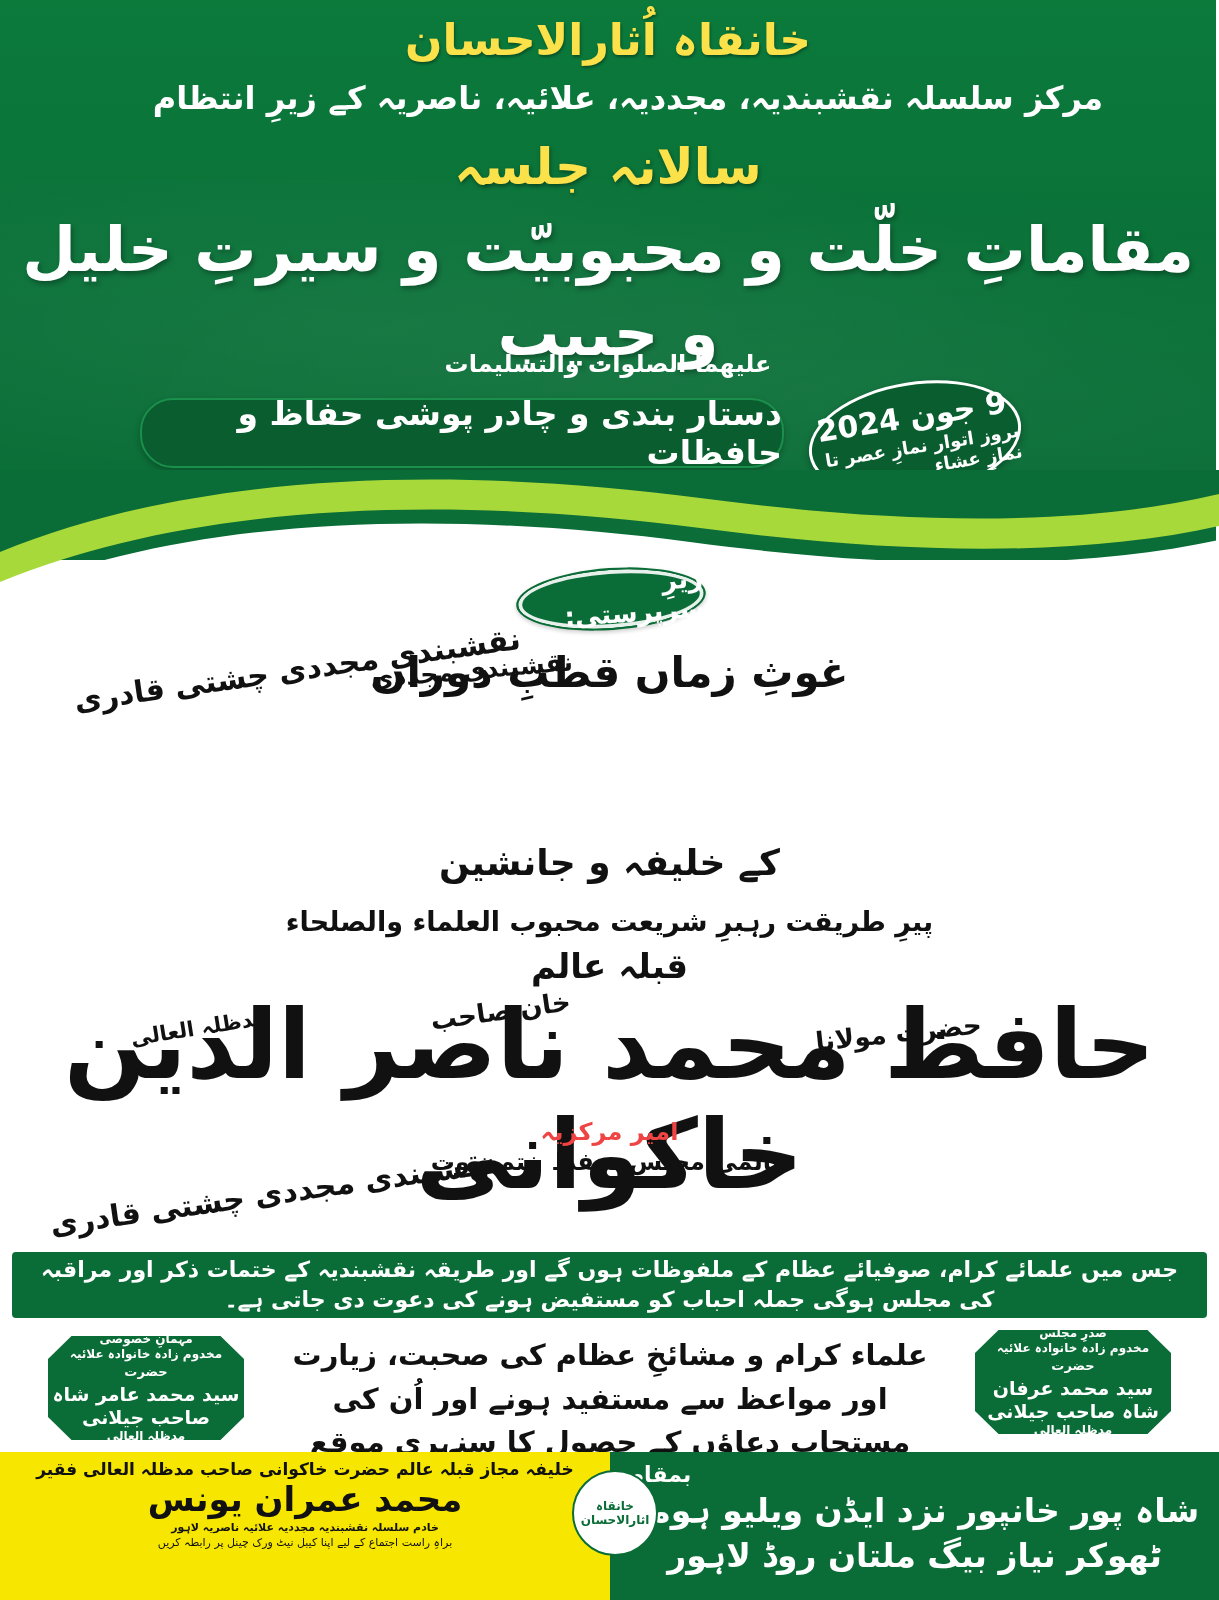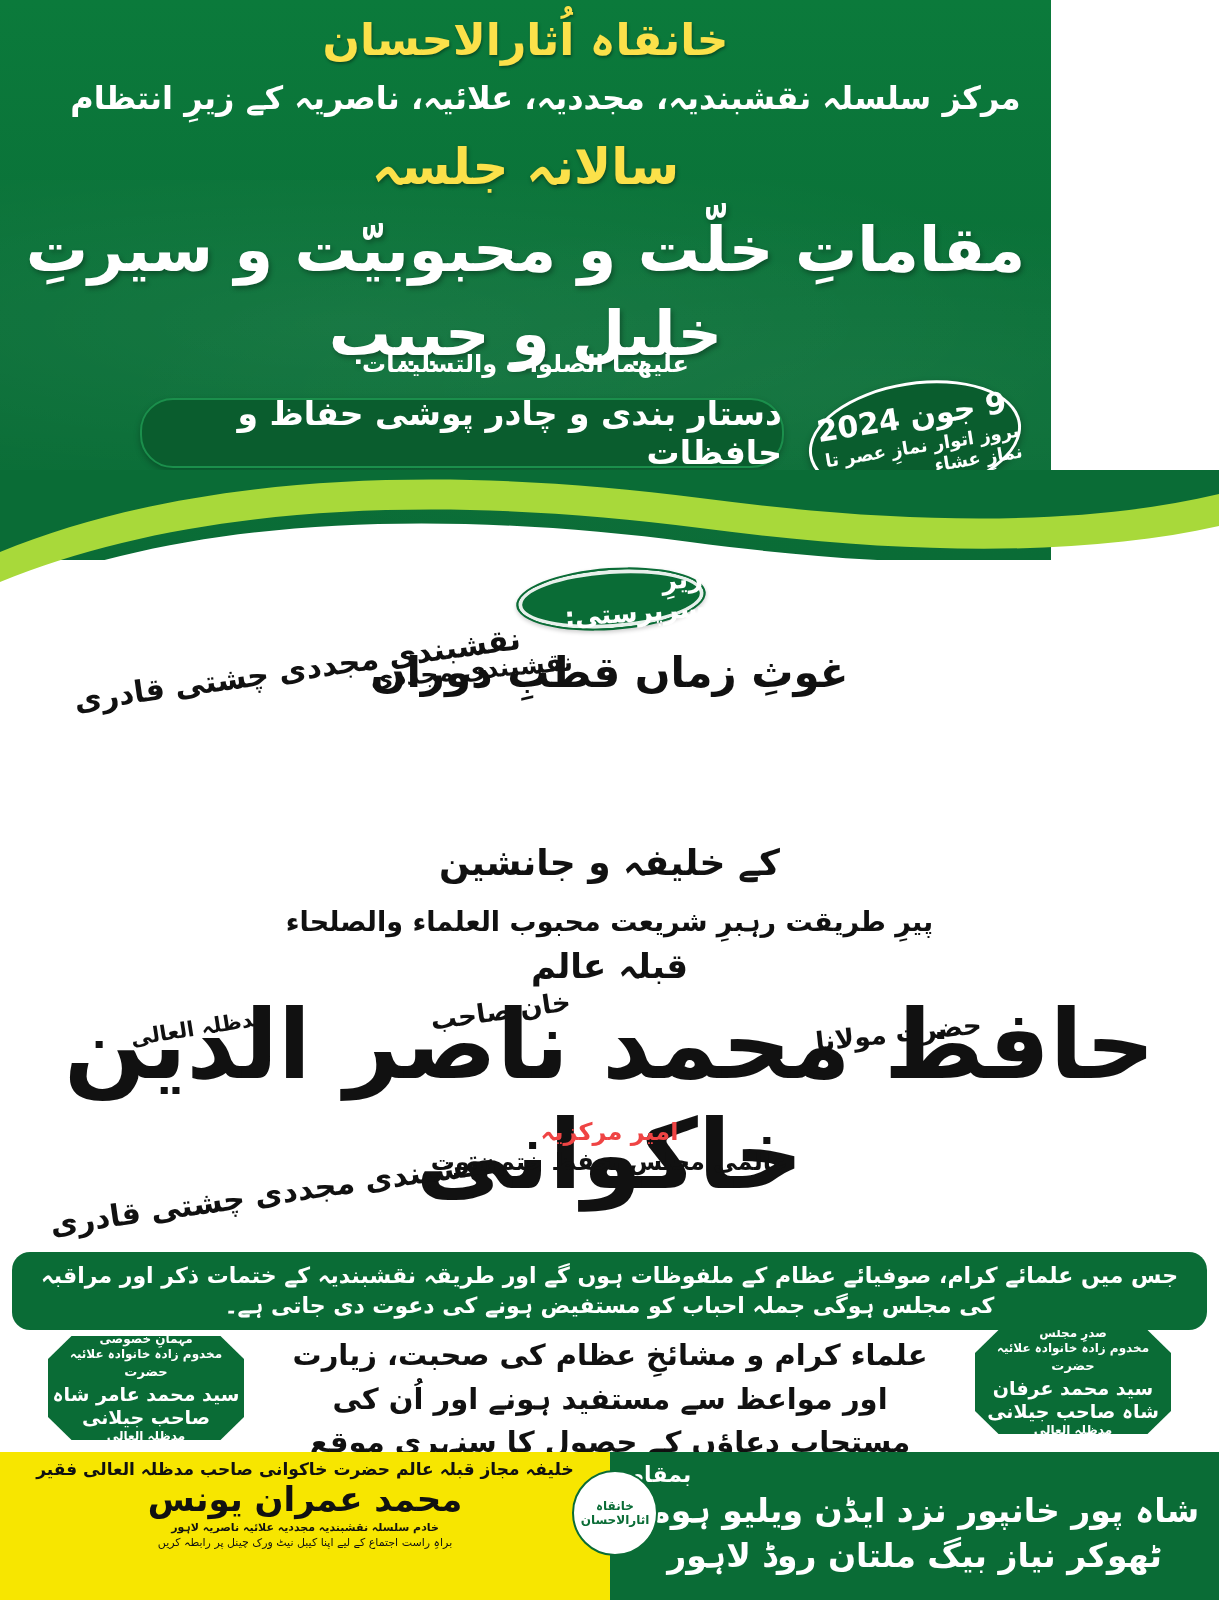--- a/index.html
+++ b/index.html
@@ -16,21 +16,21 @@
     height: 1600px;
     overflow: hidden;
     background: #ffffff;
     margin: 0 auto;
   }
 
   
   .top-panel {
     position: absolute;
     left: 0; top: 0;
-    width: 1051px;
+    width: 1216px;
     height: 560px;
     background: linear-gradient(180deg, #0b7a3b 0%, #0a7038 55%, #0a6c36 100%);
     overflow: hidden;
   }
   .top-panel .watermark {
     position: absolute;
     left: -40px; top: 180px;
     width: 1300px; height: 360px;
     background:
       radial-gradient(ellipse at 30% 40%, rgba(255,255,255,0.05) 0%, rgba(255,255,255,0) 60%),
@@ -285,23 +285,23 @@
     color: #111;
     transform: rotate(-8deg);
   }
 
   
   .invite-bar {
     position: absolute;
     left: 12px;
     top: 1252px;
     width: 1195px;
-    height: 78px;
+    height: 66px;
     background: #0a6c36;
-    border-radius: 18px;
+    border-radius: 4px;
     color: #ffffff;
     font-size: 22px;
     font-weight: bold;
     display: flex;
     align-items: center;
     justify-content: center;
     text-align: center;
     padding: 0 16px;
     box-sizing: border-box;
     line-height: 1.35;

